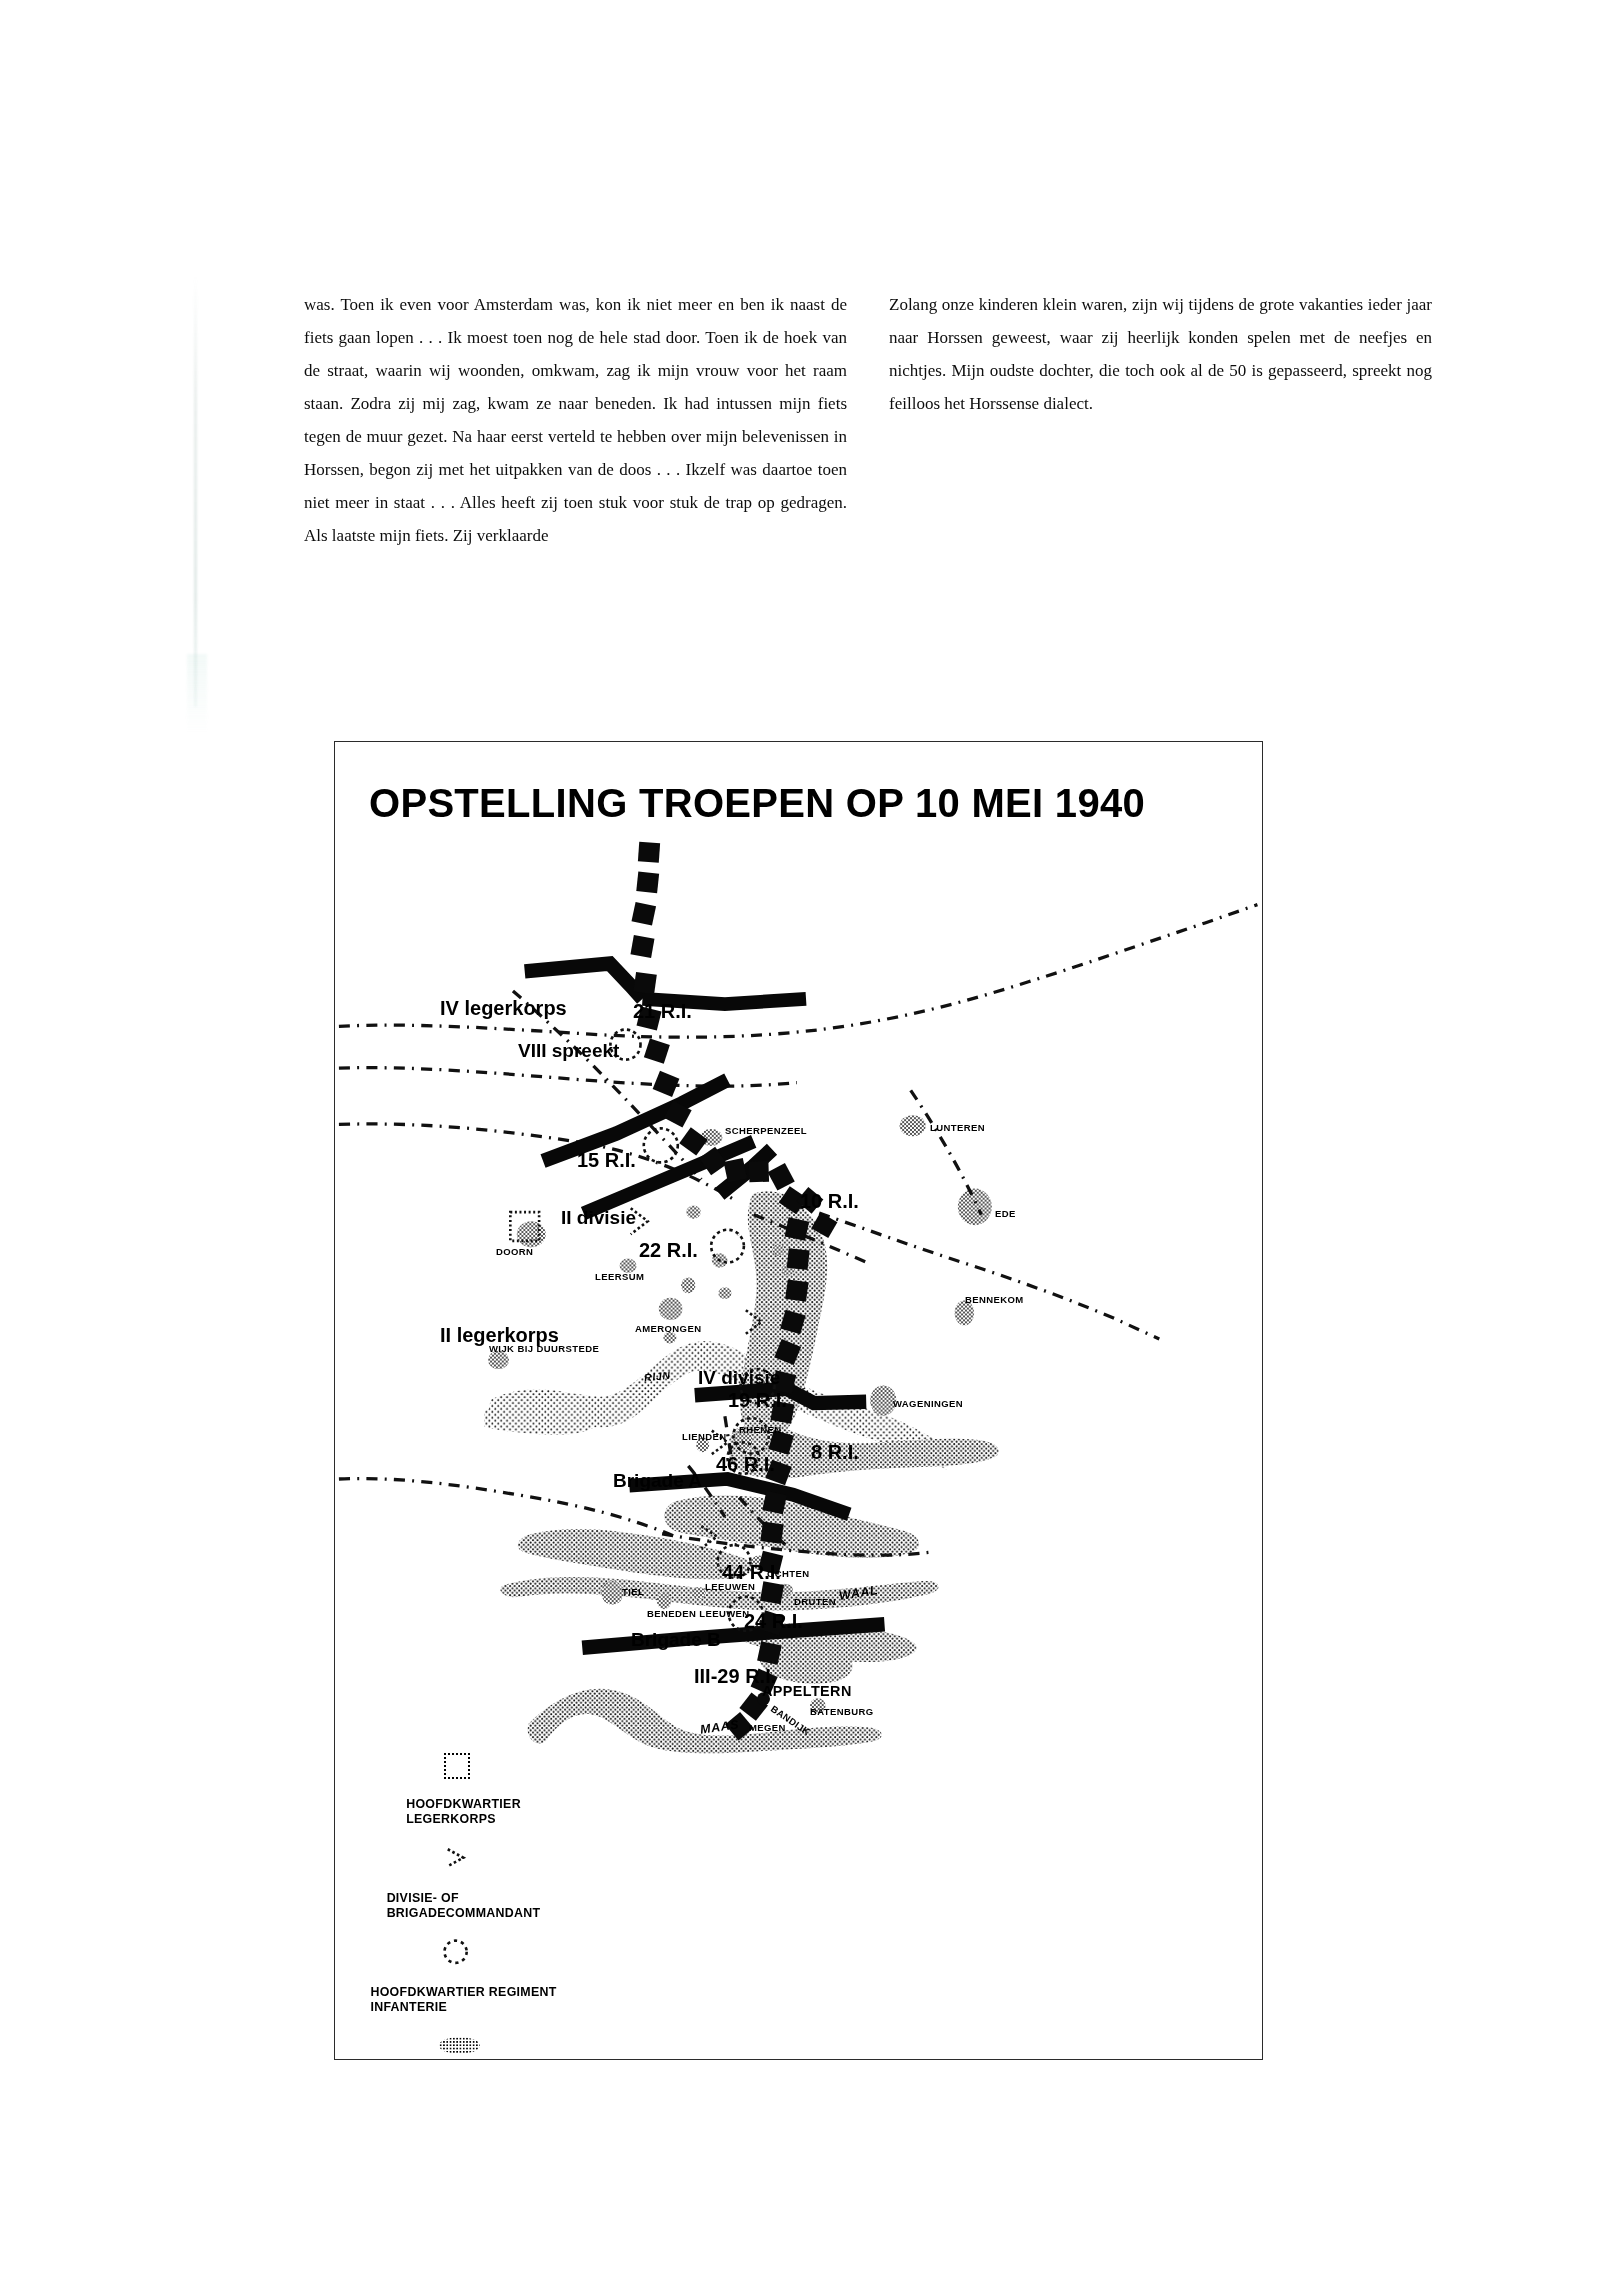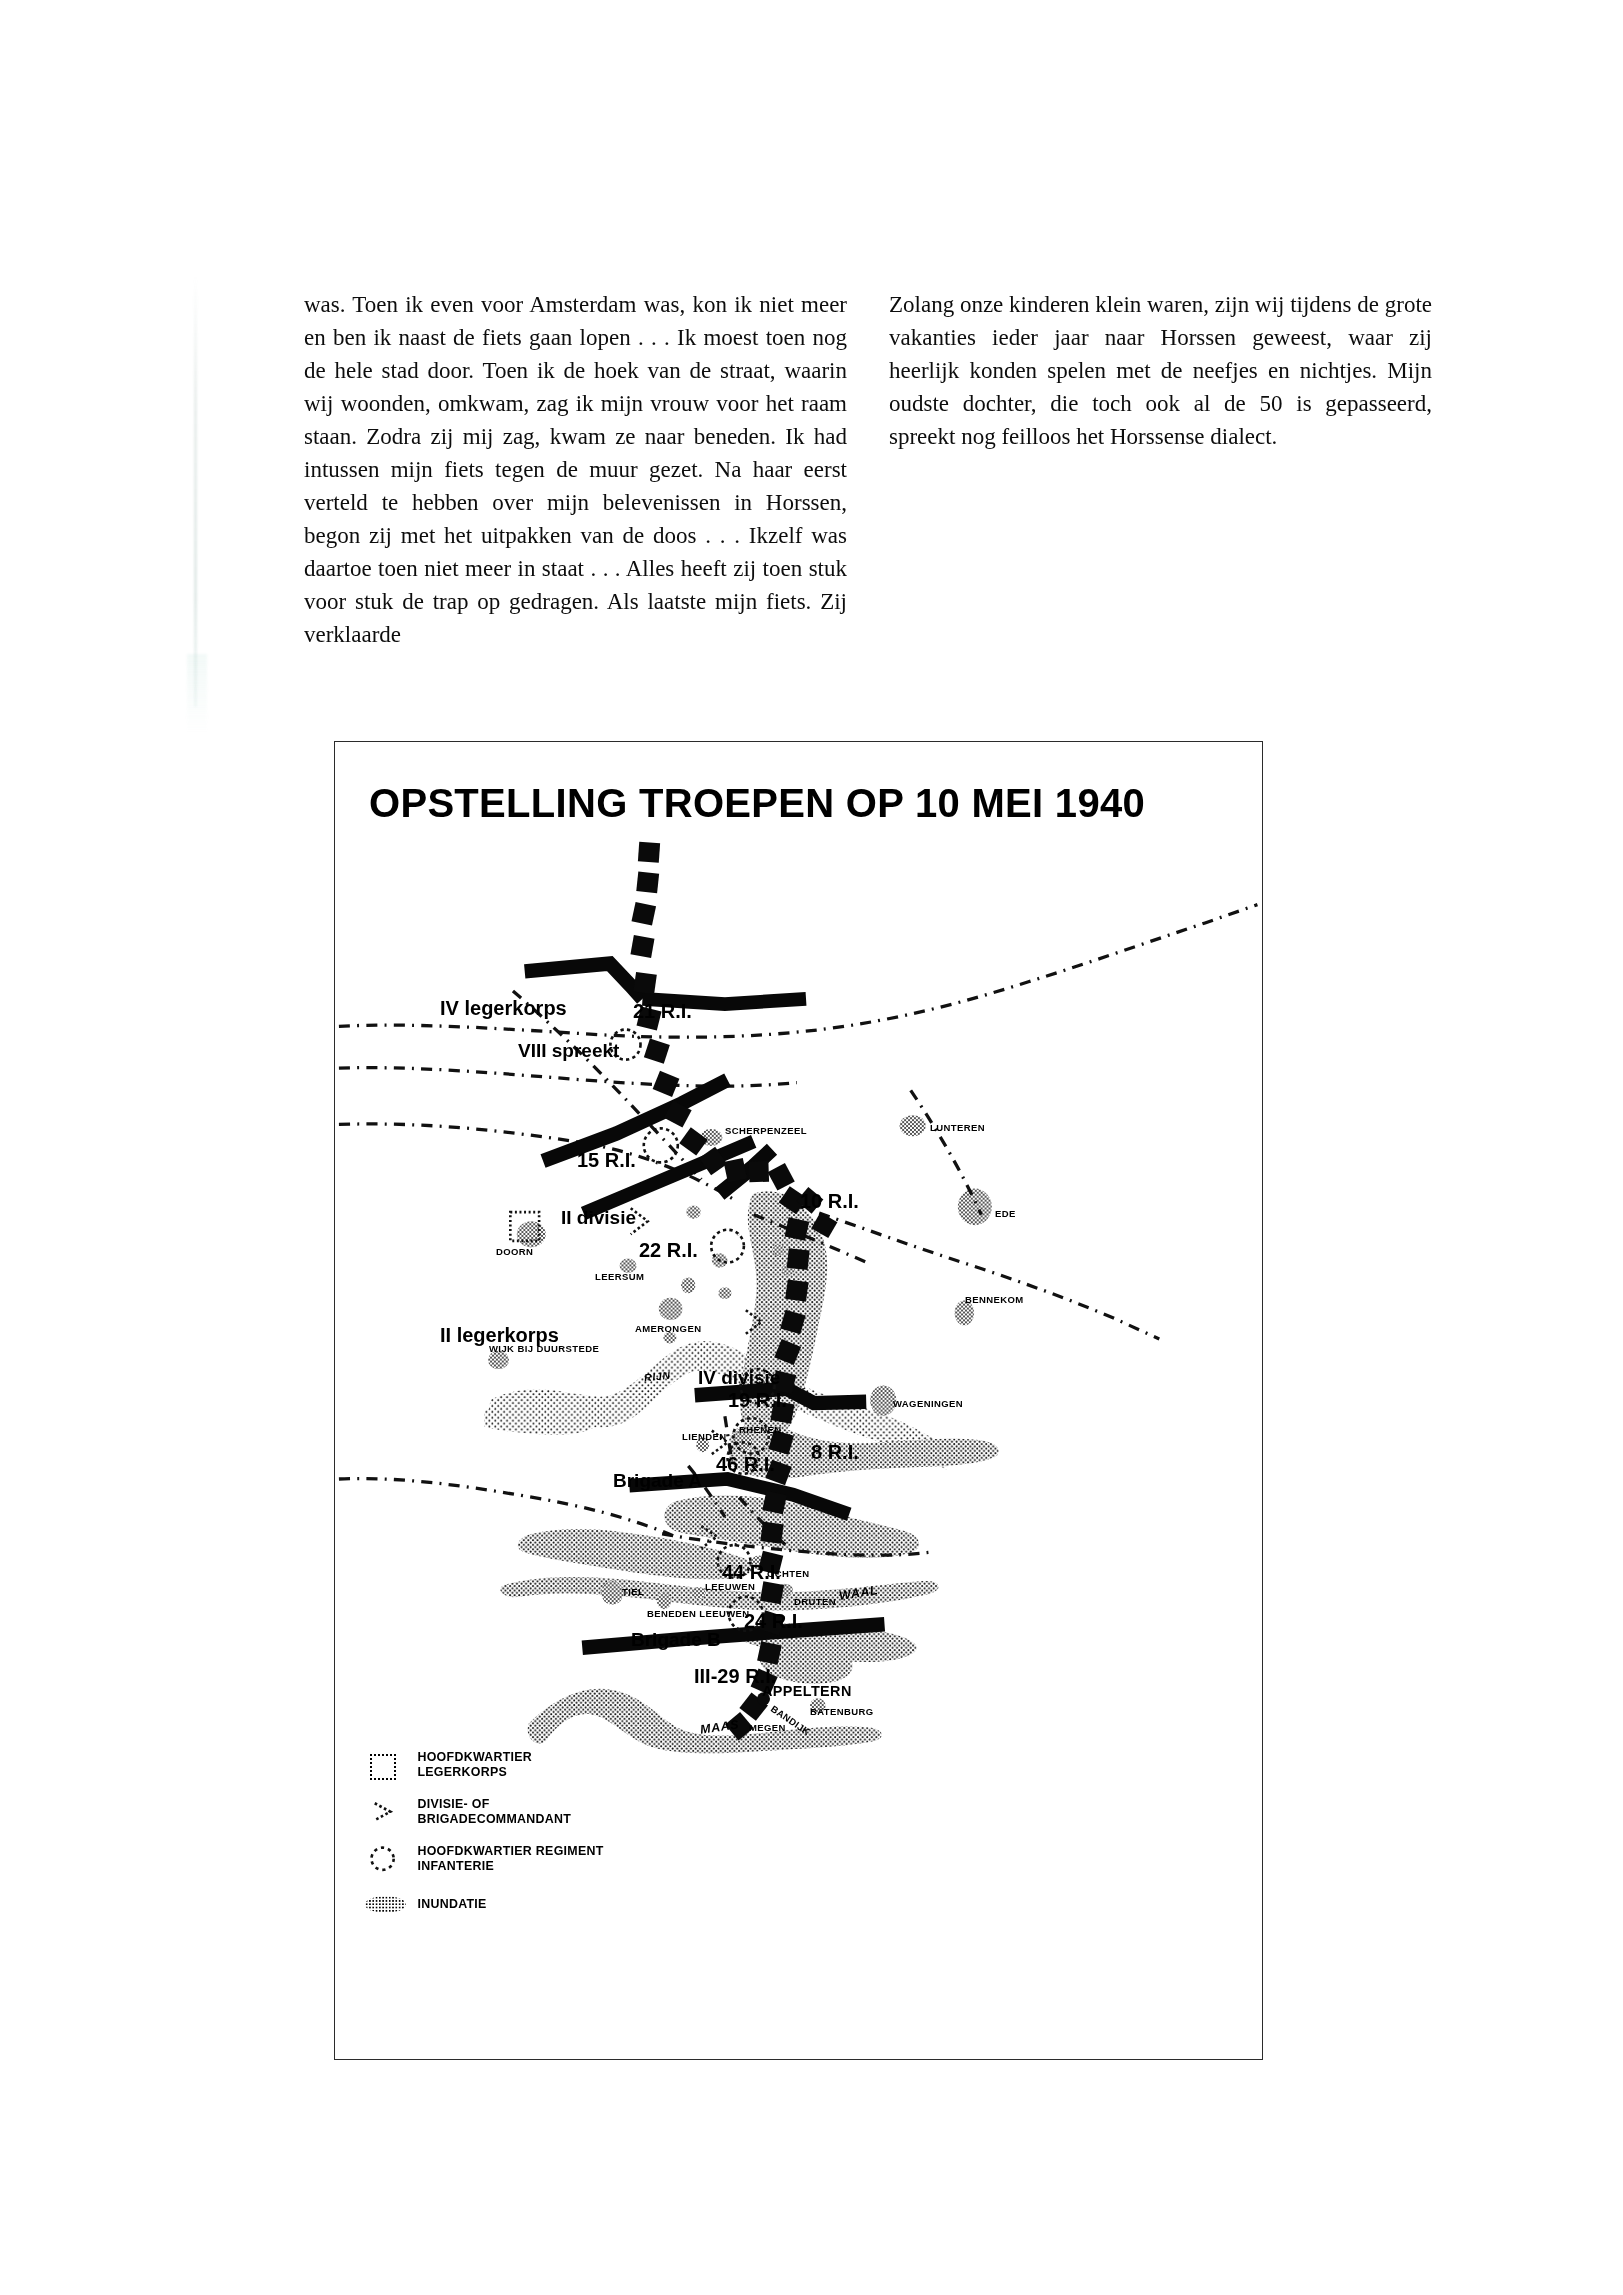--- a/index.html
+++ b/index.html
@@ -5,21 +5,21 @@
   html,body{margin:0;padding:0;background:#fff;}
   body{
     width:1623px;height:2295px;position:relative;overflow:hidden;
     font-family:"Liberation Serif",serif;color:#000;
   }
   
   #page{position:absolute;inset:0;}
   .col{
     position:absolute;top:288px;width:543px;
     font-family:"Liberation Serif",serif;
-    font-size:23px;line-height:33px;
+    font-size:17px;line-height:33px;
     text-align:justify;text-justify:inter-word;
     color:#0d0d0d;
     -webkit-hyphens:none;hyphens:none;
   }
   .col p{margin:0;}
   #col-left{left:304px;}
   #col-right{left:889px;}
 
   
   .edge-artifact{
@@ -52,21 +52,21 @@
   
   .lbl{position:absolute;font-family:"Liberation Sans",sans-serif;color:#000;white-space:nowrap;}
   .lbl.unit{font-weight:bold;font-size:19px;letter-spacing:0px;}
   .lbl.unit.big{font-size:20px;}
   .lbl.place{font-weight:bold;font-size:9.5px;letter-spacing:0.4px;}
   .lbl.river{font-weight:bold;font-style:italic;font-size:12.4px;letter-spacing:0.7px;}
   .lbl.river.sm{font-size:10.5px;}
 
   
   #legend{position:absolute;left:27.5px;top:1008px;}
-  .leg-row{display:flex;align-items:center;margin-bottom:17px;min-height:26px;}
+  .leg-row{display:flex;align-items:center;margin-bottom:17px;min-height:26px;flex-direction:column;}
   .leg-sym{width:47px;height:27.5px;position:relative;flex:0 0 47px;}
   .leg-txt{
     font-family:"Liberation Sans",sans-serif;font-weight:bold;
     font-size:12.4px;line-height:15px;letter-spacing:0.3px;color:#000;
     margin-left:7.9px;
   }
   .sym-hq-korps{
     position:absolute;left:7.9px;top:2.6px;width:22px;height:22px;
     border:2.6px dotted #000;
   }

